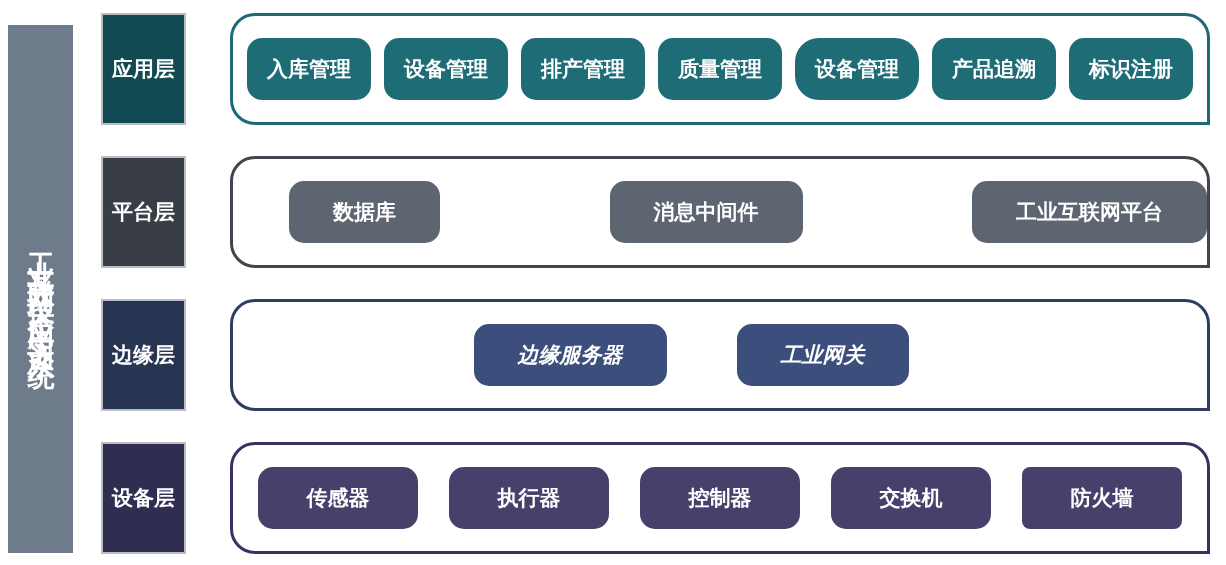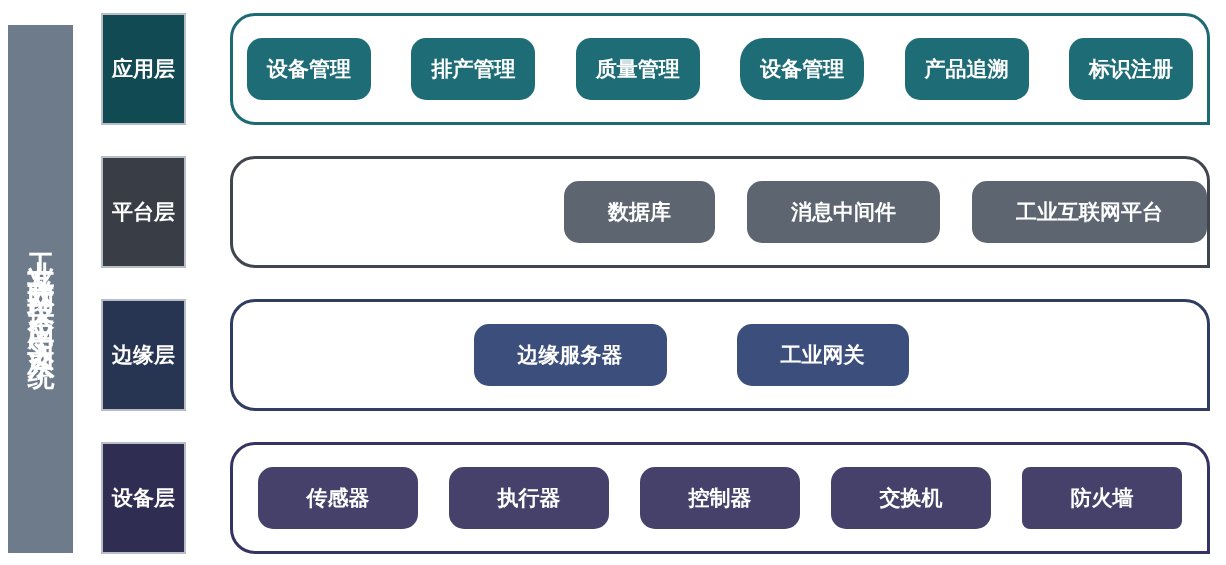--- a/index.html
+++ b/index.html
@@ -34,39 +34,40 @@
   }
   .items{display:flex;align-items:center;width:100%;box-sizing:border-box;}
   .item{
     color:#ffffff;font-weight:bold;font-size:21px;
     height:62px;display:flex;align-items:center;justify-content:center;
     border-radius:15px;box-sizing:border-box;white-space:nowrap;
   }
   
   .layer-0 .items{justify-content:space-between;padding:0 14px;}
   .layer-0 .item{padding:0 20px;}
-  .layer-1 .items{justify-content:flex-end;gap:32px;padding-left:56px;}
+  .layer-1 .items{justify-content:space-between;gap:40px;padding-left:56px;}
   .layer-1 .item{padding:0 44px;}
   .layer-2 .items{justify-content:center;gap:70px;padding-right:58px;}
-  .layer-2 .item{padding:0 44px;}
+  .layer-2 .item{padding:0 44px;font-style:italic;}
   .layer-3 .items{justify-content:center;gap:31px;}
   .layer-3 .item{width:160px;}
 </style>
 </head>
 <body>
 
 <div class="canvas">
   <div class="sidebar" id="sidebar" style="background: rgb(110, 123, 138);">
     <span class="vtext">工业互联网技术应用实训系统</span>
   </div>
   <div class="rows" id="rows">
       <div class="layer-row layer-0" style="--item-bg: #1e6c75;">
         <div class="layer-label" style="background: rgb(17, 74, 82); border-color: rgb(185, 190, 198);">应用层</div>
         <div class="layer-box" style="border-color: rgb(28, 107, 116);">
           <div class="items">
+            <div class="item" style="background: rgb(30, 108, 117);">入库管理</div>
             <div class="item" style="background: rgb(30, 108, 117);">设备管理</div>
             <div class="item" style="background: rgb(30, 108, 117);">排产管理</div>
             <div class="item" style="background: rgb(30, 108, 117);">质量管理</div>
             <div class="item" style="background: rgb(30, 108, 117); border-radius: 24px;">设备管理</div>
             <div class="item" style="background: rgb(30, 108, 117);">产品追溯</div>
             <div class="item" style="background: rgb(30, 108, 117);">标识注册</div>
           </div>
         </div>
       </div>
       <div class="layer-row layer-1" style="--item-bg: #5d6570;">

